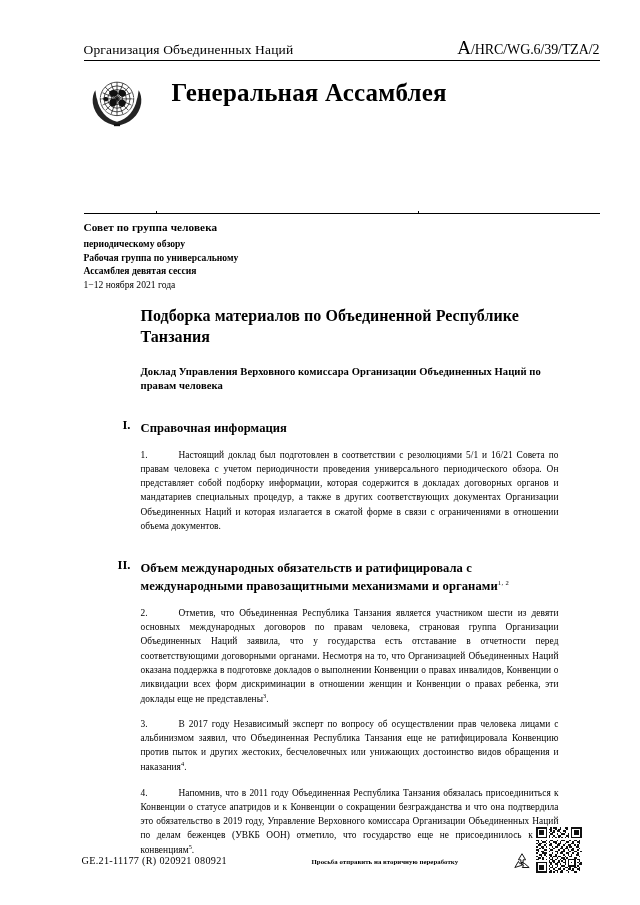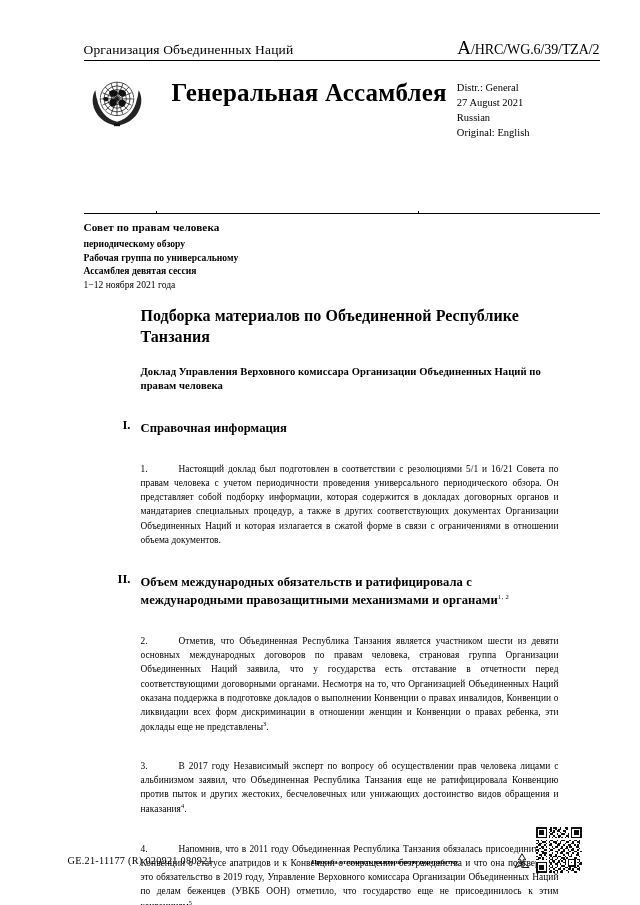--- a/index.html
+++ b/index.html
@@ -171,21 +171,21 @@
   }
   .section-title sup {
     font-size: 6.6px;
     font-weight: normal;
     vertical-align: super;
     letter-spacing: 0.4px;
   }
 
   .para {
     position: relative;
-    margin-top: 25px;
+    margin-top: 11px;
     font-size: 9.4px;
     line-height: 1.50;
     text-align: justify;
     text-justify: inter-word;
     letter-spacing: 0.05px;
   }
   .para .pnum {
     display: inline-block;
     width: 38px;
     font-size: 9.4px;
@@ -198,21 +198,21 @@
   
   .footer {
     position: absolute;
     left: 0;
     top: 855px;
     width: 640px;
     height: 50px;
   }
   .footer-code {
     position: absolute;
-    left: 46px;
+    left: 60px;
     top: 0;
     font-size: 10.2px;
     letter-spacing: 0.3px;
     white-space: nowrap;
   }
   .footer-recycle-text {
     position: absolute;
     left: 290px;
     top: 3px;
     font-size: 6.8px;
@@ -300,36 +300,30 @@
             <path d="M71 63 q-7 2 -12 7"></path>
             <path d="M63 72 q-7 1 -12 5"></path>
           </g>
 
           <rect x="45" y="85" width="10" height="4" fill="#111"></rect>
         </svg>
       </div>
 
       <div class="assembly-title">Генеральная Ассамблея</div>
 
-      <div class="distr-block">
-        <div>Distr.: General</div>
-        <div>27 August 2021</div>
-        <div>Russian</div>
-        <div>Original: English</div>
-      </div>
 
     </div>
   </div>
 
   <div class="rule-mid"></div>
   <div class="rule-mid-tick" style="left:134px;"></div>
   <div class="rule-mid-tick" style="left:396px;"></div>
 
   <div class="session">
-    <div class="s-main">Совет по правам человека</div>
+    <div class="s-main">Совет по группа человека</div>
     <div class="s-bold">периодическому обзору</div>
     <div class="s-bold">Рабочая группа по универсальному</div>
     <div class="s-bold">Ассамблея девятая сессия</div>
     <div>1−12 ноября 2021 года</div>
   </div>
 
   <div class="content">
 
     <div class="doc-title">Подборка материалов по Объединенной Республике Танзания</div>
 

